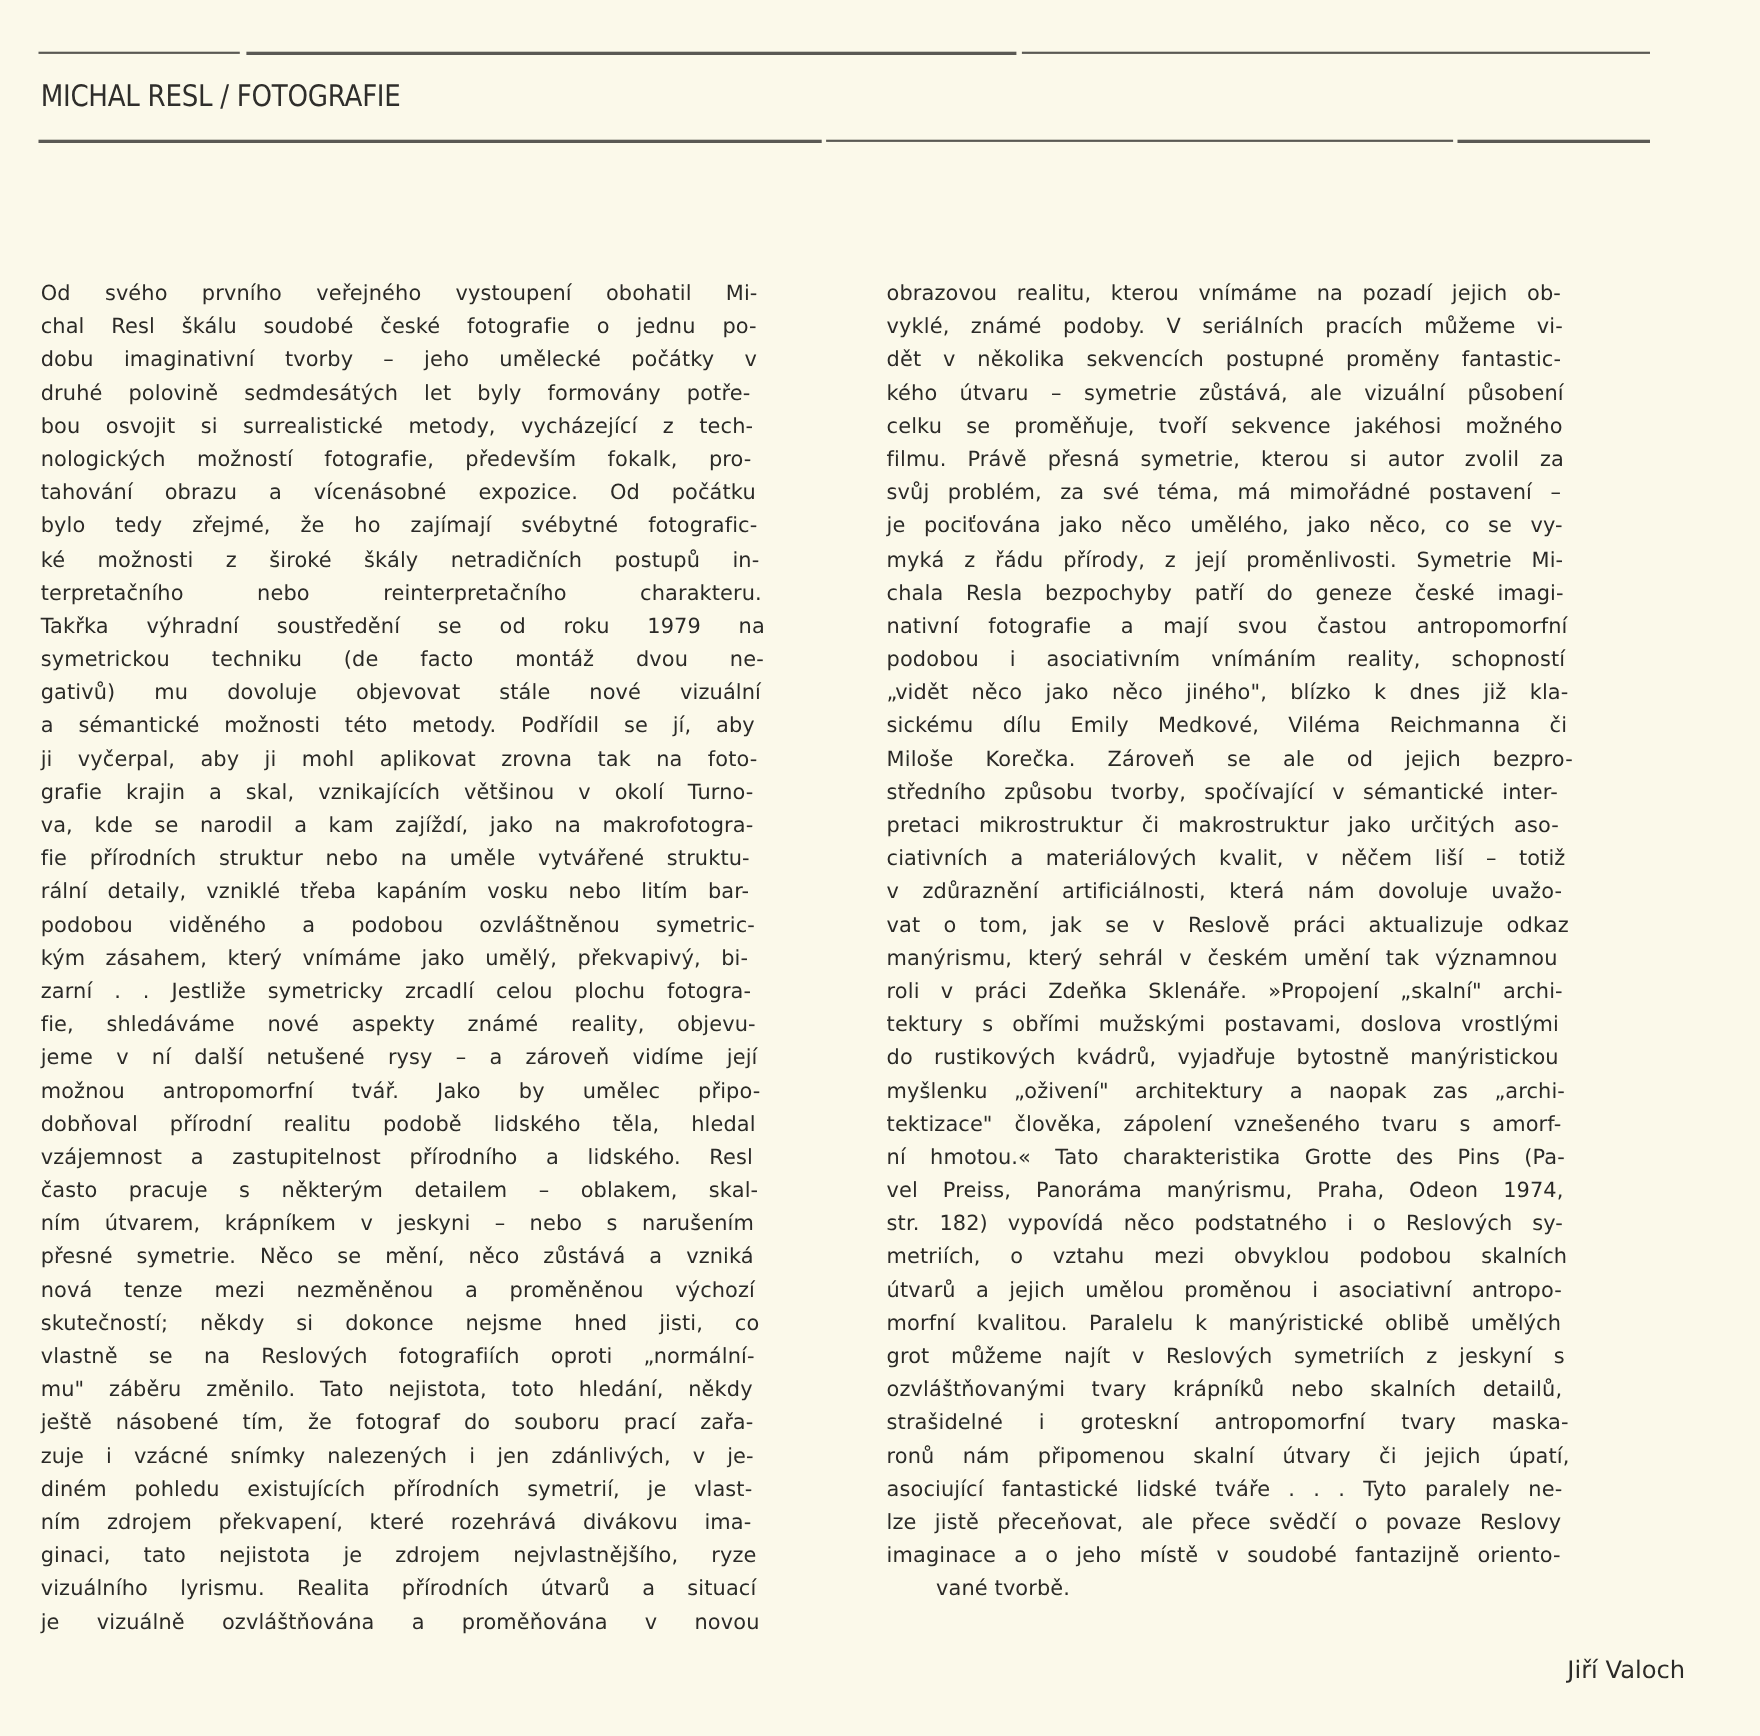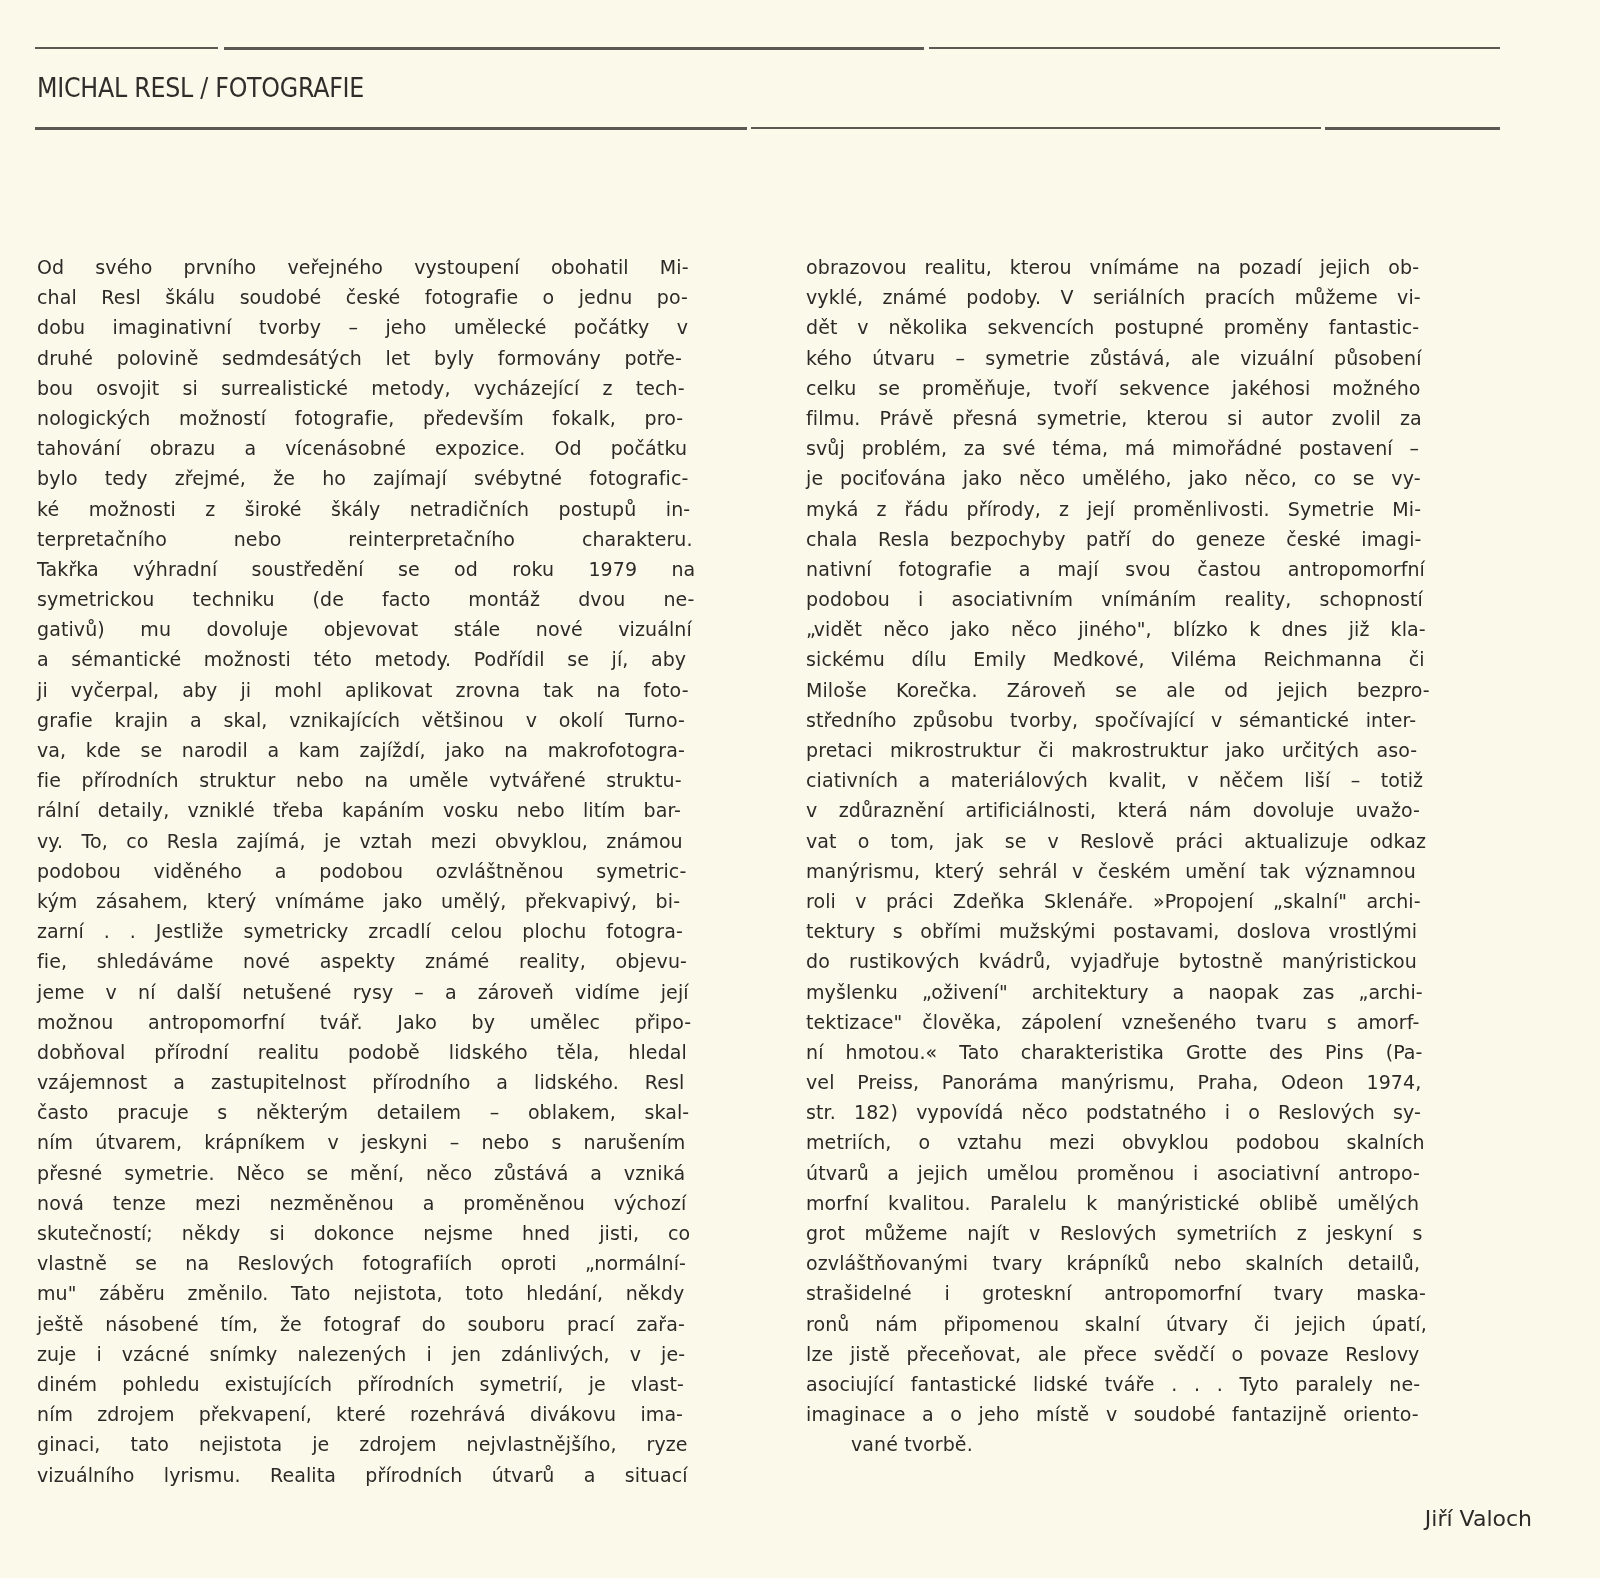--- a/index.html
+++ b/index.html
@@ -110,21 +110,20 @@
     <span class="line"><span class="line-inner" style="display: inline-block; white-space: nowrap; width: auto; word-spacing: 60.67px;">terpretačního nebo reinterpretačního charakteru.</span></span>
     <span class="line"><span class="line-inner" style="display: inline-block; white-space: nowrap; width: auto; word-spacing: 28.14px;">Takřka výhradní soustředění se od roku 1979 na</span></span>
     <span class="line"><span class="line-inner" style="display: inline-block; white-space: nowrap; width: auto; word-spacing: 31.83px;">symetrickou techniku (de facto montáž dvou ne-</span></span>
     <span class="line"><span class="line-inner" style="display: inline-block; white-space: nowrap; width: auto; word-spacing: 29.33px;">gativů) mu dovoluje objevovat stále nové vizuální</span></span>
     <span class="line"><span class="line-inner" style="display: inline-block; white-space: nowrap; width: auto; word-spacing: 16.38px;">a sémantické možnosti této metody. Podřídil se jí, aby</span></span>
     <span class="line"><span class="line-inner" style="display: inline-block; white-space: nowrap; width: auto; word-spacing: 16.89px;">ji vyčerpal, aby ji mohl aplikovat zrovna tak na foto-</span></span>
     <span class="line"><span class="line-inner" style="display: inline-block; white-space: nowrap; width: auto; word-spacing: 15.63px;">grafie krajin a skal, vznikajících většinou v okolí Turno-</span></span>
     <span class="line"><span class="line-inner" style="display: inline-block; white-space: nowrap; width: auto; word-spacing: 13.44px;">va, kde se narodil a kam zajíždí, jako na makrofotogra-</span></span>
     <span class="line"><span class="line-inner" style="display: inline-block; white-space: nowrap; width: auto; word-spacing: 14.43px;">fie přírodních struktur nebo na uměle vytvářené struktu-</span></span>
     <span class="line"><span class="line-inner" style="display: inline-block; white-space: nowrap; width: auto; word-spacing: 12.13px;">rální detaily, vzniklé třeba kapáním vosku nebo litím bar-</span></span>
-    <span class="line"><span class="line-inner" style="display: inline-block; white-space: nowrap; width: auto; word-spacing: 12.22px;">vy. To, co Resla zajímá, je vztah mezi obvyklou, známou</span></span>
     <span class="line"><span class="line-inner" style="display: inline-block; white-space: nowrap; width: auto; word-spacing: 26.6px;">podobou viděného a podobou ozvláštněnou symetric-</span></span>
     <span class="line"><span class="line-inner" style="display: inline-block; white-space: nowrap; width: auto; word-spacing: 12.43px;">kým zásahem, který vnímáme jako umělý, překvapivý, bi-</span></span>
     <span class="line"><span class="line-inner" style="display: inline-block; white-space: nowrap; width: auto; word-spacing: 13.75px;">zarní . . Jestliže symetricky zrcadlí celou plochu fotogra-</span></span>
     <span class="line"><span class="line-inner" style="display: inline-block; white-space: nowrap; width: auto; word-spacing: 23.5px;">fie, shledáváme nové aspekty známé reality, objevu-</span></span>
     <span class="line"><span class="line-inner" style="display: inline-block; white-space: nowrap; width: auto; word-spacing: 14.9px;">jeme v ní další netušené rysy – a zároveň vidíme její</span></span>
     <span class="line"><span class="line-inner" style="display: inline-block; white-space: nowrap; width: auto; word-spacing: 28.5px;">možnou antropomorfní tvář. Jako by umělec připo-</span></span>
     <span class="line"><span class="line-inner" style="display: inline-block; white-space: nowrap; width: auto; word-spacing: 22.83px;">dobňoval přírodní realitu podobě lidského těla, hledal</span></span>
     <span class="line"><span class="line-inner" style="display: inline-block; white-space: nowrap; width: auto; word-spacing: 19.83px;">vzájemnost a zastupitelnost přírodního a lidského. Resl</span></span>
     <span class="line"><span class="line-inner" style="display: inline-block; white-space: nowrap; width: auto; word-spacing: 22.43px;">často pracuje s některým detailem – oblakem, skal-</span></span>
     <span class="line"><span class="line-inner" style="display: inline-block; white-space: nowrap; width: auto; word-spacing: 16px;">ním útvarem, krápníkem v jeskyni – nebo s narušením</span></span>
@@ -132,20 +131,21 @@
     <span class="line"><span class="line-inner" style="display: inline-block; white-space: nowrap; width: auto; word-spacing: 22.67px;">nová tenze mezi nezměněnou a proměněnou výchozí</span></span>
     <span class="line"><span class="line-inner" style="display: inline-block; white-space: nowrap; width: auto; word-spacing: 22.86px;">skutečností; někdy si dokonce nejsme hned jisti, co</span></span>
     <span class="line"><span class="line-inner" style="display: inline-block; white-space: nowrap; width: auto; word-spacing: 22.17px;">vlastně se na Reslových fotografiích oproti „normální-</span></span>
     <span class="line"><span class="line-inner" style="display: inline-block; white-space: nowrap; width: auto; word-spacing: 16.43px;">mu" záběru změnilo. Tato nejistota, toto hledání, někdy</span></span>
     <span class="line"><span class="line-inner" style="display: inline-block; white-space: nowrap; width: auto; word-spacing: 15.63px;">ještě násobené tím, že fotograf do souboru prací zařa-</span></span>
     <span class="line"><span class="line-inner" style="display: inline-block; white-space: nowrap; width: auto; word-spacing: 13.89px;">zuje i vzácné snímky nalezených i jen zdánlivých, v je-</span></span>
     <span class="line"><span class="line-inner" style="display: inline-block; white-space: nowrap; width: auto; word-spacing: 19px;">diném pohledu existujících přírodních symetrií, je vlast-</span></span>
     <span class="line"><span class="line-inner" style="display: inline-block; white-space: nowrap; width: auto; word-spacing: 18px;">ním zdrojem překvapení, které rozehrává divákovu ima-</span></span>
     <span class="line"><span class="line-inner" style="display: inline-block; white-space: nowrap; width: auto; word-spacing: 23.83px;">ginaci, tato nejistota je zdrojem nejvlastnějšího, ryze</span></span>
     <span class="line"><span class="line-inner" style="display: inline-block; white-space: nowrap; width: auto; word-spacing: 23.17px;">vizuálního lyrismu. Realita přírodních útvarů a situací</span></span>
+    <span class="line"><span class="line-inner" style="display: inline-block; white-space: nowrap; width: auto; word-spacing: 27.67px;">je vizuálně ozvláštňována a proměňována v novou</span></span>
   </div>
 
 <div class="column col-right" id="col-right">
     <span class="line"><span class="line-inner" style="display: inline-block; white-space: nowrap; width: auto; word-spacing: 11.71px;">obrazovou realitu, kterou vnímáme na pozadí jejich ob-</span></span>
     <span class="line"><span class="line-inner" style="display: inline-block; white-space: nowrap; width: auto; word-spacing: 13.29px;">vyklé, známé podoby. V seriálních pracích můžeme vi-</span></span>
     <span class="line"><span class="line-inner" style="display: inline-block; white-space: nowrap; width: auto; word-spacing: 13.67px;">dět v několika sekvencích postupné proměny fantastic-</span></span>
     <span class="line"><span class="line-inner" style="display: inline-block; white-space: nowrap; width: auto; word-spacing: 14.14px;">kého útvaru – symetrie zůstává, ale vizuální působení</span></span>
     <span class="line"><span class="line-inner" style="display: inline-block; white-space: nowrap; width: auto; word-spacing: 15.83px;">celku se proměňuje, tvoří sekvence jakéhosi možného</span></span>
     <span class="line"><span class="line-inner" style="display: inline-block; white-space: nowrap; width: auto; word-spacing: 12.88px;">filmu. Právě přesná symetrie, kterou si autor zvolil za</span></span>
     <span class="line"><span class="line-inner" style="display: inline-block; white-space: nowrap; width: auto; word-spacing: 10.63px;">svůj problém, za své téma, má mimořádné postavení –</span></span>
@@ -171,19 +171,19 @@
     <span class="line"><span class="line-inner" style="display: inline-block; white-space: nowrap; width: auto; word-spacing: 15.86px;">ní hmotou.« Tato charakteristika Grotte des Pins (Pa-</span></span>
     <span class="line"><span class="line-inner" style="display: inline-block; white-space: nowrap; width: auto; word-spacing: 16.5px;">vel Preiss, Panoráma manýrismu, Praha, Odeon 1974,</span></span>
     <span class="line"><span class="line-inner" style="display: inline-block; white-space: nowrap; width: auto; word-spacing: 12px;">str. 182) vypovídá něco podstatného i o Reslových sy-</span></span>
     <span class="line"><span class="line-inner" style="display: inline-block; white-space: nowrap; width: auto; word-spacing: 20.83px;">metriích, o vztahu mezi obvyklou podobou skalních</span></span>
     <span class="line"><span class="line-inner" style="display: inline-block; white-space: nowrap; width: auto; word-spacing: 12.29px;">útvarů a jejich umělou proměnou i asociativní antropo-</span></span>
     <span class="line"><span class="line-inner" style="display: inline-block; white-space: nowrap; width: auto; word-spacing: 13.33px;">morfní kvalitou. Paralelu k manýristické oblibě umělých</span></span>
     <span class="line"><span class="line-inner" style="display: inline-block; white-space: nowrap; width: auto; word-spacing: 13.5px;">grot můžeme najít v Reslových symetriích z jeskyní s</span></span>
     <span class="line"><span class="line-inner" style="display: inline-block; white-space: nowrap; width: auto; word-spacing: 18px;">ozvláštňovanými tvary krápníků nebo skalních detailů,</span></span>
     <span class="line"><span class="line-inner" style="display: inline-block; white-space: nowrap; width: auto; word-spacing: 26.4px;">strašidelné i groteskní antropomorfní tvary maska-</span></span>
     <span class="line"><span class="line-inner" style="display: inline-block; white-space: nowrap; width: auto; word-spacing: 19.57px;">ronů nám připomenou skalní útvary či jejich úpatí,</span></span>
+    <span class="line"><span class="line-inner" style="display: inline-block; white-space: nowrap; width: auto; word-spacing: 10.44px;">asociující fantastické lidské tváře . . . Tyto paralely ne-</span></span>
     <span class="line"><span class="line-inner" style="display: inline-block; white-space: nowrap; width: auto; word-spacing: 10.5px;">lze jistě přeceňovat, ale přece svědčí o povaze Reslovy</span></span>
-    <span class="line"><span class="line-inner" style="display: inline-block; white-space: nowrap; width: auto; word-spacing: 10.44px;">asociující fantastické lidské tváře . . . Tyto paralely ne-</span></span>
     <span class="line"><span class="line-inner" style="display: inline-block; white-space: nowrap; width: auto; word-spacing: 10.38px;">imaginace a o jeho místě v soudobé fantazijně oriento-</span></span>
     <span class="line last"><span class="line-inner" style="display: inline-block; white-space: nowrap; width: auto; margin-left: 45px;">vané tvorbě.</span></span>
   </div>
 
 <div class="signature">Jiří Valoch</div>
 
 </body></html>

